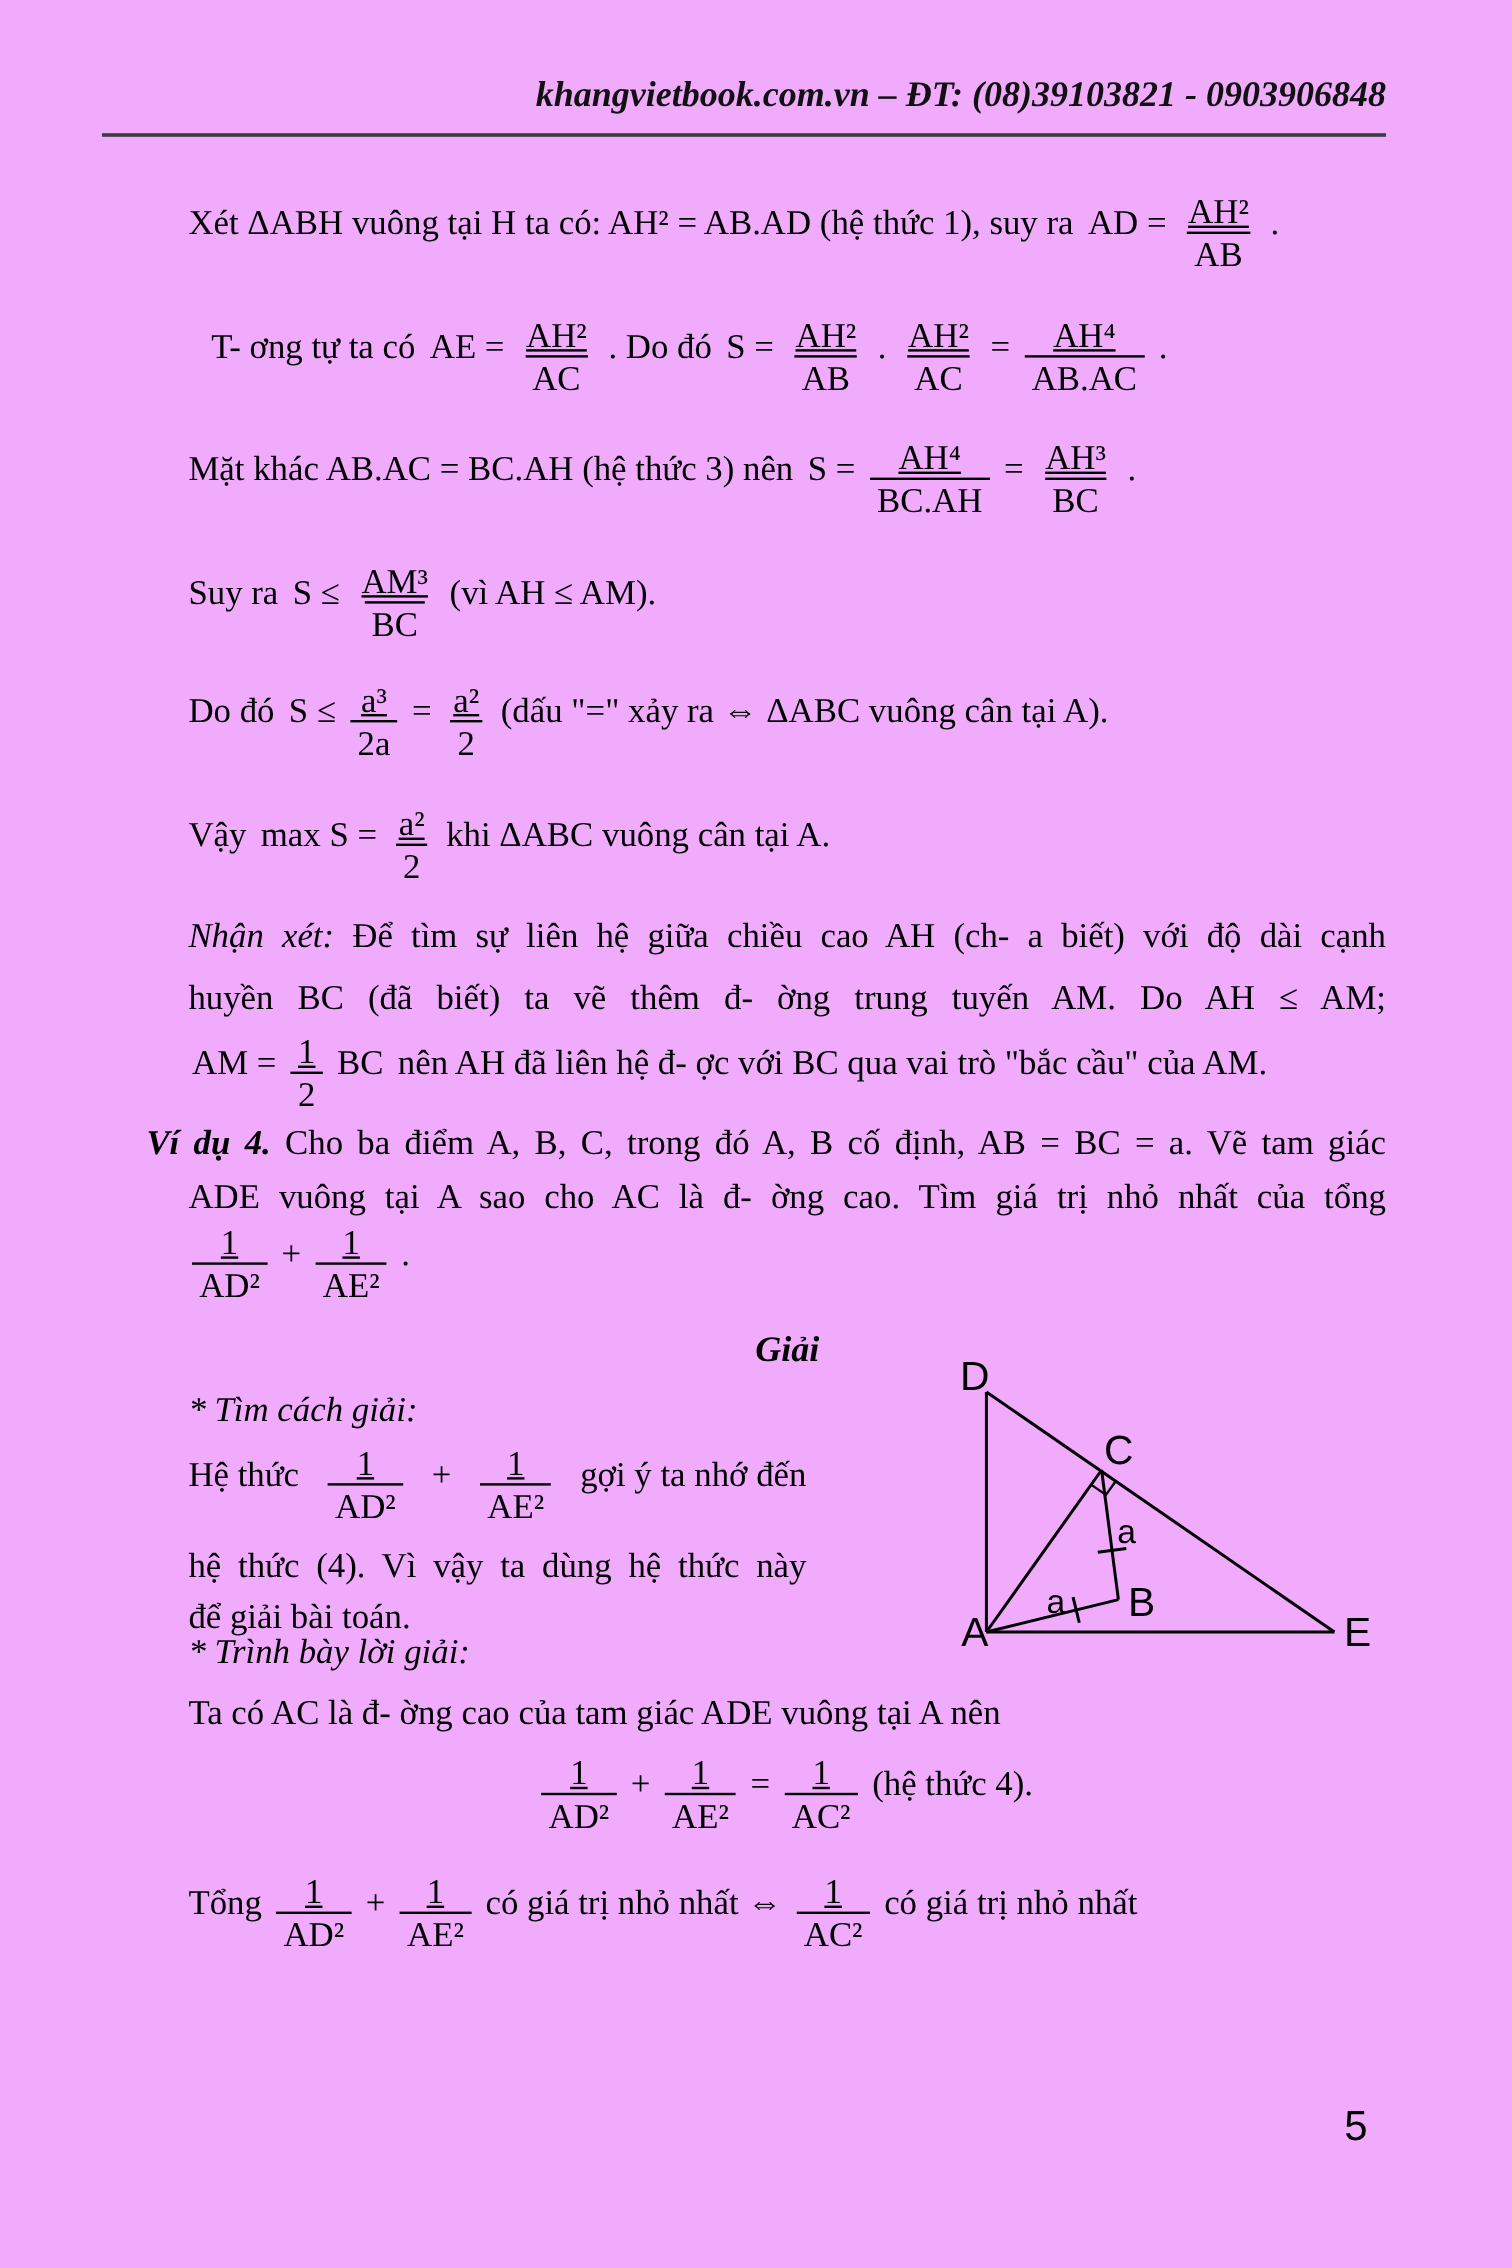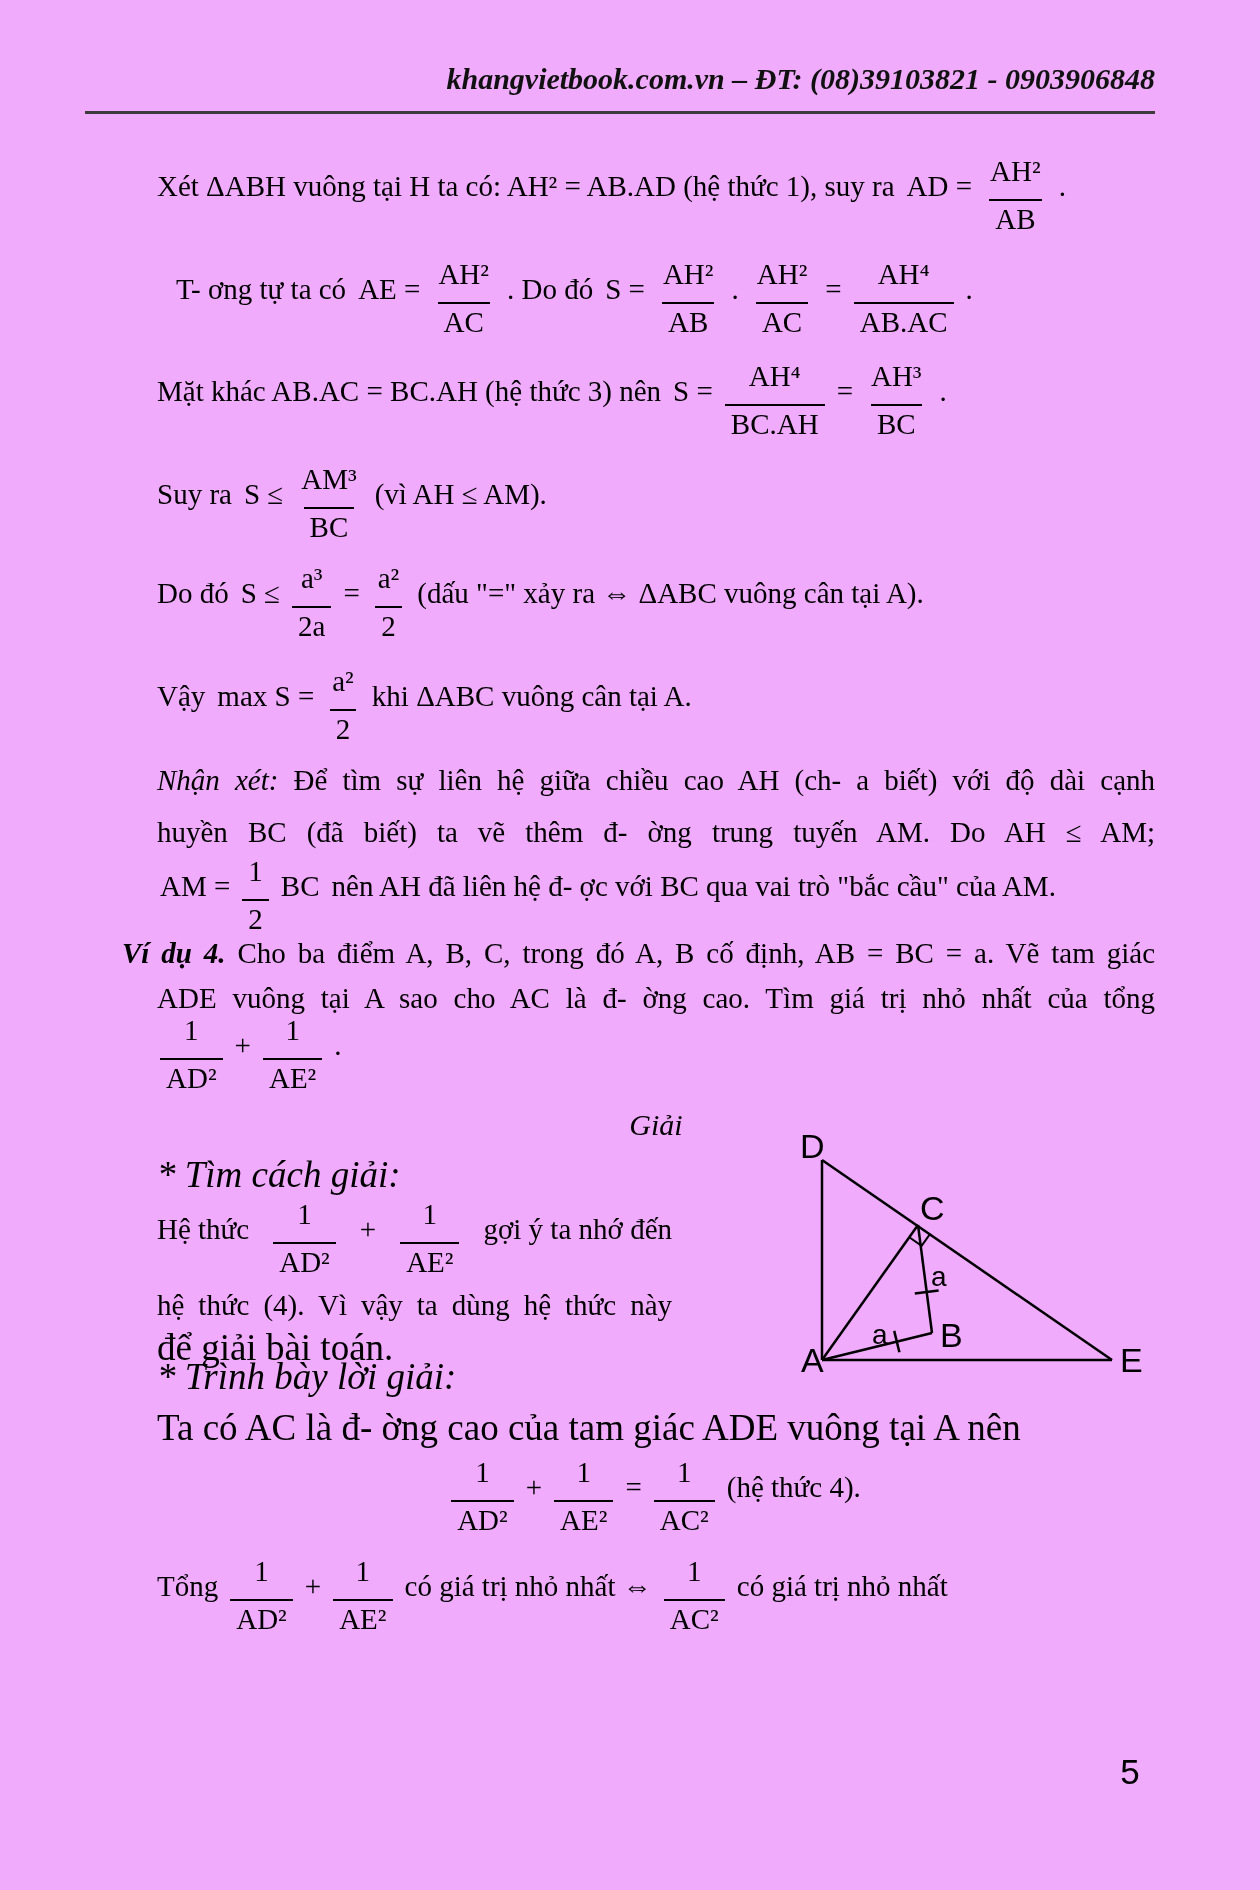--- a/index.html
+++ b/index.html
@@ -16,46 +16,46 @@
   
   .header{
     left:85px;top:62px;width:1070px;
     text-align:right;
     font-size:30px;font-style:italic;font-weight:bold;
     color:#111;
     white-space:nowrap;
   }
   .rule{left:85px;top:111px;width:1070px;height:3px;background:#3c3c3c;}
   
-  .line{font-size:37px;line-height:44px;white-space:nowrap;}
+  .line{font-size:29px;line-height:44px;white-space:nowrap;}
   
   .jline{
     font-size:29px;line-height:44px;
     text-align:justify;text-align-last:justify;
   }
   .italic{font-style:italic;}
   .bolditalic{font-style:italic;font-weight:bold;}
   
   .fx{
     display:flex;align-items:center;
     font-size:29px;white-space:nowrap;gap:12px;
   }
   .fx .t{position:relative;top:-9px;}
   .frac{
     display:inline-flex;flex-direction:column;align-items:center;
     line-height:1.12;
   }
-  .frac .num{padding:0 6px 12px 6px;}
+  .frac .num{padding:0 6px 0 6px;text-decoration:underline;}
   .frac .den{border-top:2px solid #000;padding:2px 6px 0 6px;}
   .center-row{justify-content:center;}
   .spread-row{justify-content:space-between;gap:0;}
   .giai{
     left:157px;top:1108px;width:998px;
     text-align:center;font-size:30px;
-    font-style:italic;font-weight:normal;
+    font-style:italic;font-weight:bold;
   }
   .pagenum{
     left:1106px;top:1752px;width:48px;
     font-family:"Liberation Sans","DejaVu Sans",sans-serif;
     font-size:35px;text-align:center;
   }
   .diagram{left:790px;top:1120px;}
   .diagram text{
     font-family:"Liberation Sans","DejaVu Sans",sans-serif;
     fill:#000;

